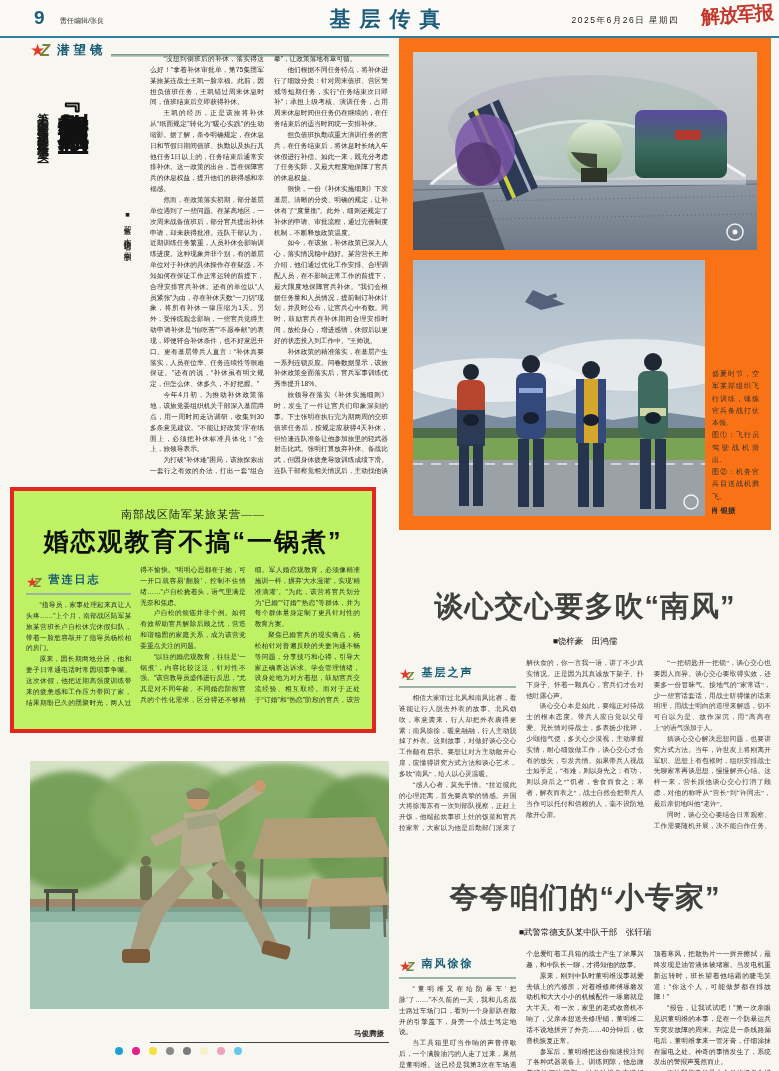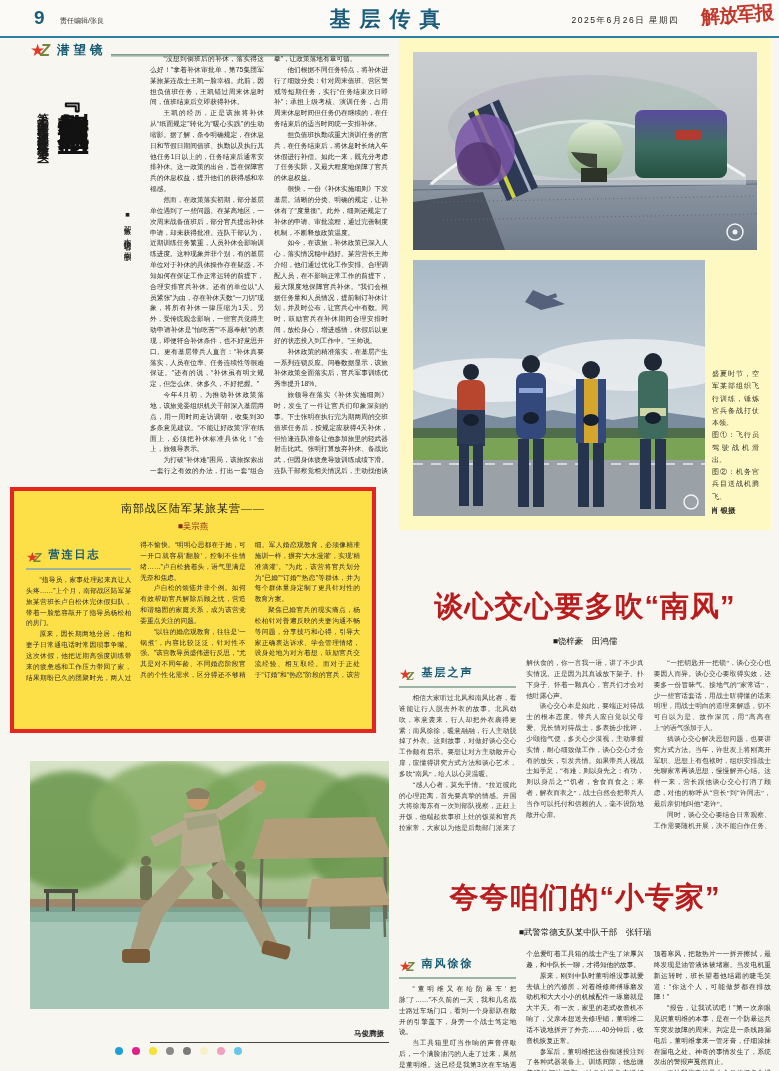--- a/index.html
+++ b/index.html
@@ -33,48 +33,48 @@
   #periscope .badge{position:absolute;left:0;top:0;width:359px;}
   .vsub{position:absolute;left:5px;top:62px;height:330px;writing-mode:vertical-rl;text-orientation:upright;
         font-size:11.5px;font-weight:700;letter-spacing:2px;color:#1a1a1a;}
   .vhead{position:absolute;left:26px;top:46px;height:398px;writing-mode:vertical-rl;text-orientation:upright;
          font-size:31px;font-weight:900;letter-spacing:1px;color:#121212;line-height:1.1;}
   .vby{position:absolute;left:92px;top:168px;height:230px;writing-mode:vertical-rl;text-orientation:upright;
        font-size:7.5px;color:#222;letter-spacing:1px;}
   #peri-body{position:absolute;left:120px;top:12px;width:238px;height:428px;column-count:2;}
   
   #redbox{position:absolute;left:10px;top:487px;width:366px;height:246px;border:4px solid #e52620;
-          background:#fde047;box-sizing:border-box;padding:7px 12px;}
+          background:#bef264;box-sizing:border-box;padding:13px 12px;}
   .kicker{text-align:center;font-size:11px;color:#1a1a1a;font-family:"Liberation Serif",serif;letter-spacing:1px;margin-top:3px;}
   .bigh{text-align:center;font-size:25px;font-weight:900;letter-spacing:2px;color:#0f0f0f;margin-top:3px;white-space:nowrap;}
   .byline{text-align:center;font-size:8.5px;margin-top:5px;font-family:"Liberation Serif",serif;}
   #red-body{margin-top:7px;height:150px;column-count:3;column-gap:9px;}
   .colbadge{height:30px;margin-bottom:5px;border-bottom:2px solid #9db3a4;box-sizing:border-box;padding-bottom:4px;}
   
-  #panel{position:absolute;left:399px;top:38px;width:372px;height:492px;background:#fef9c3;}
+  #panel{position:absolute;left:399px;top:38px;width:372px;height:492px;background:#f97316;}
   #photo1{position:absolute;left:14px;top:14px;width:344px;height:198px;}
   #photo2{position:absolute;left:14px;top:222px;width:292px;height:256px;}
   #panel-cap{position:absolute;left:313px;top:330px;width:47px;font-family:"Liberation Serif",serif;
              font-size:7px;line-height:1.75;color:#33302a;text-align:justify;}
   #panel-cap div{margin:0;}
   #panel-photog{position:absolute;left:312px;top:468px;width:47px;font-size:7.5px;font-weight:700;color:#33302a;
                 font-family:"Liberation Serif",serif;}
   #photo3{position:absolute;left:30px;top:761px;width:359px;height:248px;}
   #photo3-cap{position:absolute;left:30px;top:1013px;width:359px;font-family:"Liberation Serif",serif;
               font-size:7.2px;line-height:1.65;color:#2b2b2b;text-align:justify;}
   #photo3-name{position:absolute;right:395px;top:1029px;font-size:7.5px;font-weight:700;color:#2b2b2b;
                font-family:"Liberation Serif",serif;}
   #cap-rule{position:absolute;left:150px;top:1042px;width:239px;height:1px;background:#444;}
   .dots{position:absolute;display:flex;gap:9px;}
   .dot{width:8px;height:8px;border-radius:50%;display:inline-block;}
   #dots-left{left:115px;top:1047px;}
   
   #southwind{position:absolute;left:399px;top:543px;width:372px;height:292px;}
   #southwind .bigh2{margin-top:44px;}
-  .bigh2{text-align:center;font-size:29px;font-weight:900;letter-spacing:1px;color:#b91c1c;white-space:nowrap;}
+  .bigh2{text-align:center;font-size:29px;font-weight:900;letter-spacing:1px;color:#404040;white-space:nowrap;}
   .byline2{text-align:center;font-size:8.5px;color:#222;margin-top:9px;font-family:"Liberation Serif",serif;}
   #sw-body{margin-top:10px;height:178px;column-count:3;column-gap:10px;}
   #expert{position:absolute;left:399px;top:878px;width:372px;height:233px;overflow:hidden;}
   #ex-body{margin-top:10px;height:148px;column-count:3;column-gap:10px;}
   #dots-right{left:230px;top:214px;}
 </style>
 </head>
 <body>
 
 <div id="page">
@@ -107,21 +107,21 @@
         <p>担负值班执勤或重大演训任务的官兵，在任务结束后，将休息时长纳入年休假进行补偿。如此一来，既充分考虑了任务实际，又最大程度地保障了官兵的休息权益。</p>
         <p>很快，一份《补休实施细则》下发基层。清晰的分类、明确的规定，让补休有了“度量衡”。此外，细则还规定了补休的申请、审批流程，通过完善制度机制，不断释放政策温度。</p>
         <p>如今，在该旅，补休政策已深入人心，落实情况稳中趋好。某营营长王帅介绍，他们通过优化工作安排、合理调配人员，在不影响正常工作的前提下，最大限度地保障官兵补休。“我们会根据任务量和人员情况，提前制订补休计划，并及时公布，让官兵心中有数。同时，鼓励官兵在补休期间合理安排时间，放松身心，增进感情，休假后以更好的状态投入到工作中。”王帅说。</p>
         <p>补休政策的精准落实，在基层产生一系列连锁反应。问卷数据显示，该旅补休政策全面落实后，官兵军事训练优秀率提升18%。</p>
         <p>旅领导在落实《补休实施细则》时，发生了一件让官兵们印象深刻的事。下士张明在执行完为期两周的交班值班任务后，按规定应获得4天补休，但恰逢连队准备让他参加旅里的轻武器射击比武。张明打算放弃补休、备战比武，但因身体疲惫导致训练成绩下滑。连队干部察觉相关情况后，主动找他谈心：“放心去休息，休息好了训练起来才更有效！”补休后的张明不仅调整了状态，还在旅创破纪录活动中勇夺轻武器射击纪录。他说：“补休不是‘躺平’，而是为了积蓄更强劲的冲锋动力。”</p>
       </div>
   </div>
 
   <div id="redbox">
     <div class="kicker">南部战区陆军某旅某营——</div>
-    <div class="byline" style="color:#8a2a1e">■吴宗燕</div>
+    <div class="bigh">婚恋观教育不搞“一锅煮”</div>
     <div id="red-body" class="cols songti">
       <div class="badge small colbadge">
         <span class="star">★</span>
           <span class="zee">Z</span>
         <span class="blabel">营连日志</span>
       </div>
     <p>“指导员，家事处理起来真让人头疼……”上个月，南部战区陆军某旅某营班长卢自松休完休假归队，带着一脸愁容敲开了指导员杨松柏的房门。</p>
         <p>原来，因长期两地分居，他和妻子日常通电话时常因琐事争嘴。这次休假，他把近期高强度训练带来的疲惫感和工作压力带回了家，结果期盼已久的团聚时光，两人过得不愉快。“明明心思都在于她，可一开口就容易‘翻脸’，控制不住情绪……”卢自松挠着头，语气里满是无奈和焦虑。</p>
         <p>卢自松的烦恼并非个例。如何有效帮助官兵解除后顾之忧，营造和谐稳固的家庭关系，成为该营党委重点关注的问题。</p>
         <p>“以往的婚恋观教育，往往是‘一锅煮’，内容比较泛泛，针对性不强。”该营教导员盛伟进行反思，“尤其是对不同年龄、不同婚恋阶段官兵的个性化需求，区分得还不够精细。军人婚恋观教育，必须像精准施训一样，摒弃‘大水漫灌’，实现‘精准滴灌’。”为此，该营将官兵划分为“已婚”“订婚”“热恋”等群体，并为每个群体量身定制了更具针对性的教育方案。</p>

